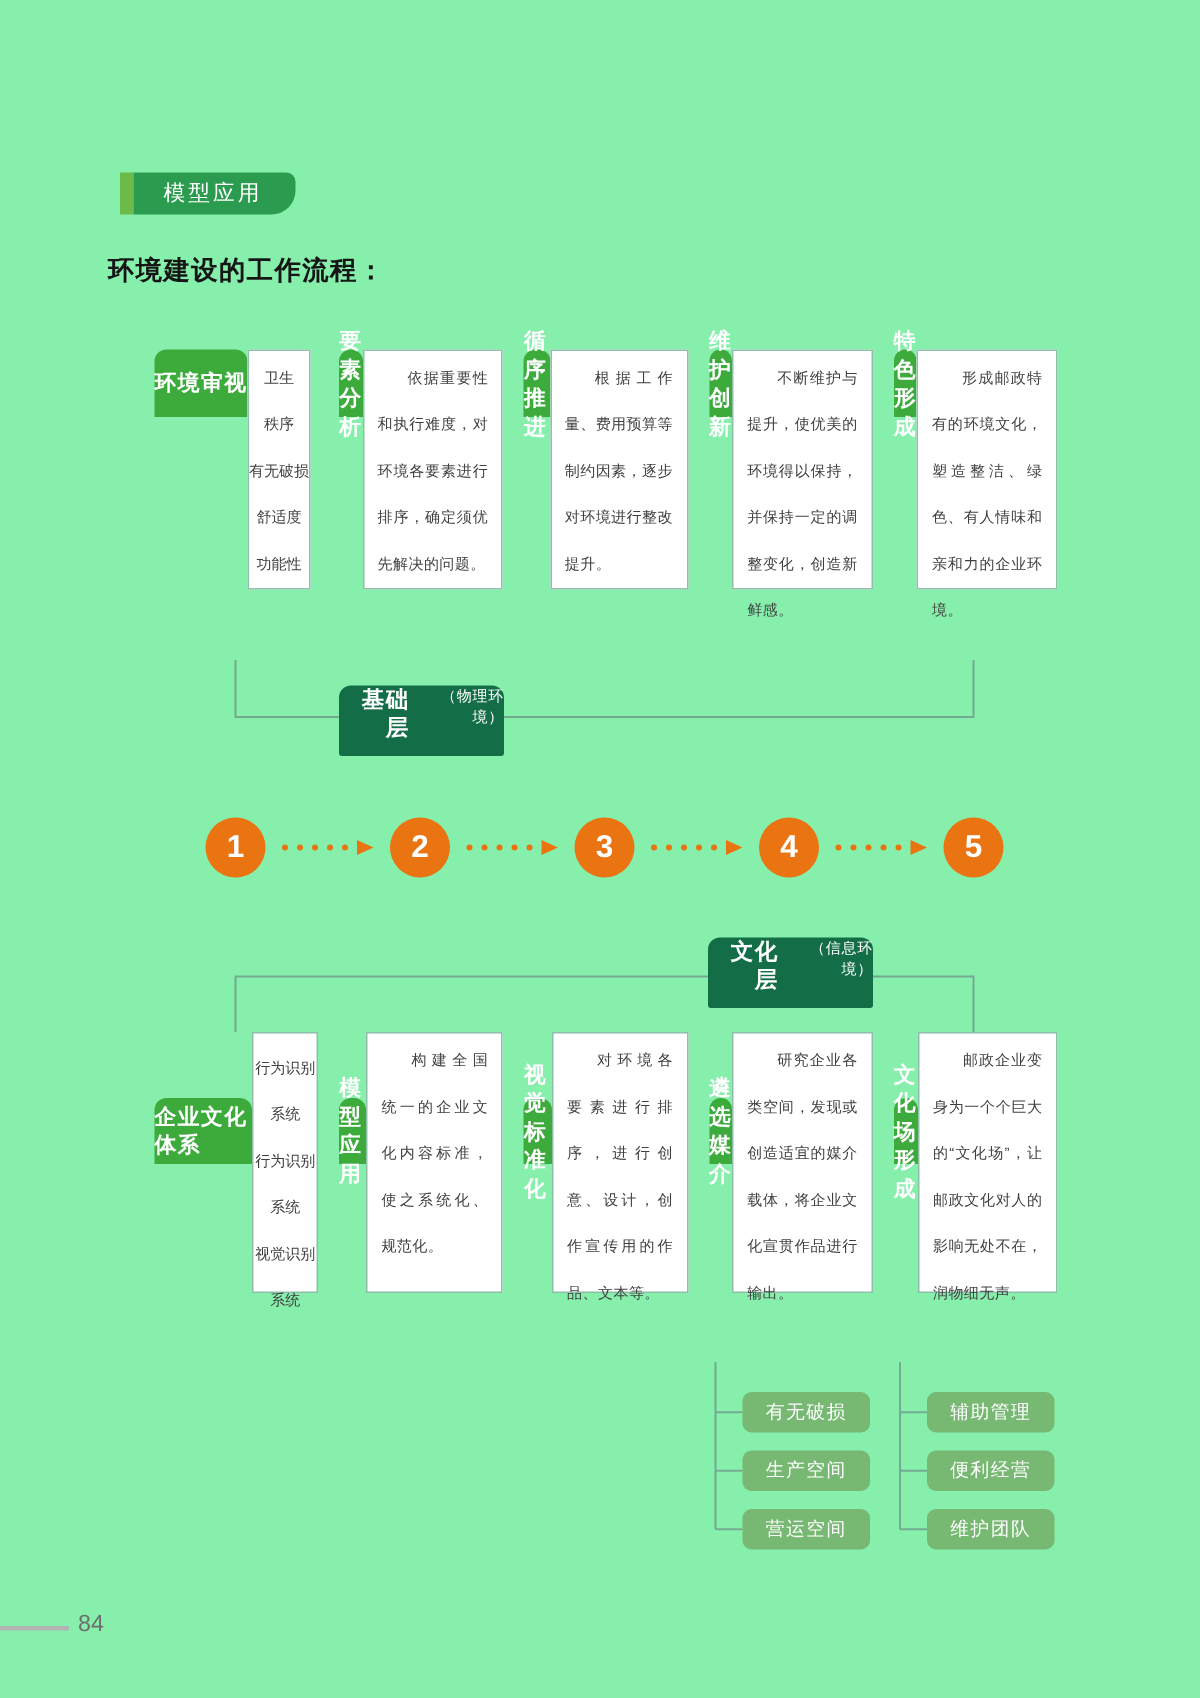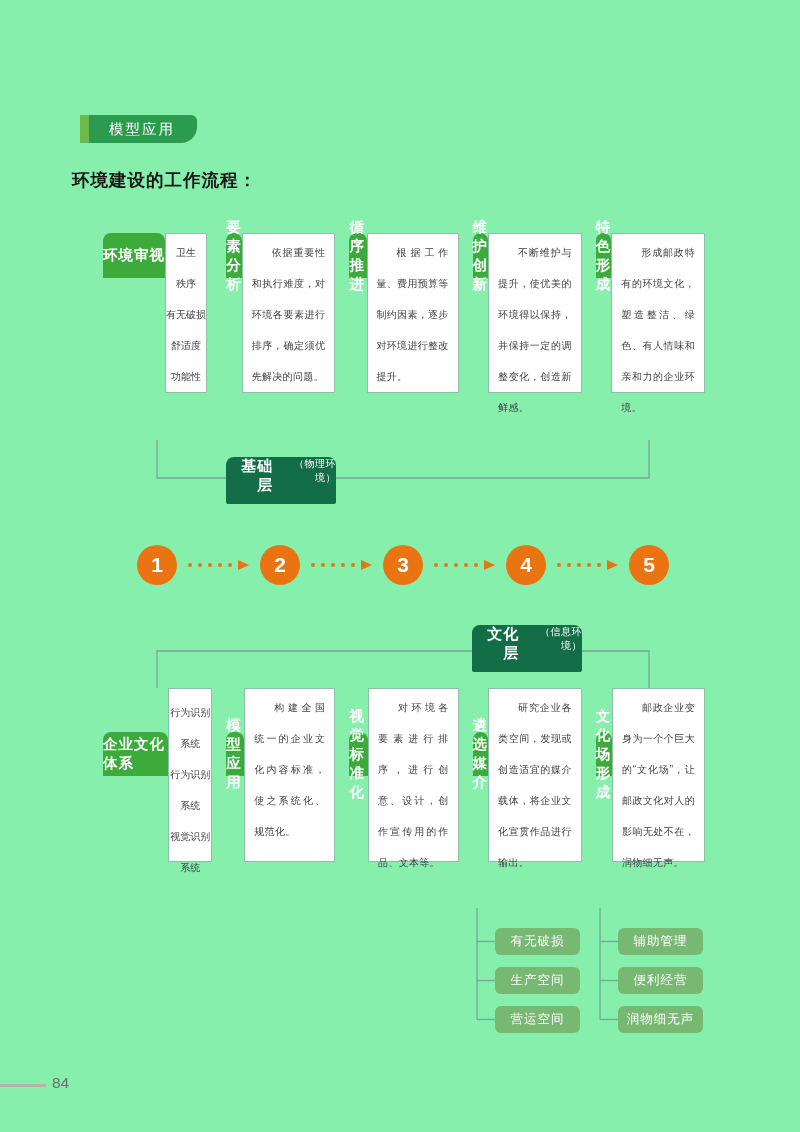--- a/index.html
+++ b/index.html
@@ -225,19 +225,19 @@
 
   <div class="leafs leafs-left">
     <div class="leaf">有无破损</div>
     <div class="leaf">生产空间</div>
     <div class="leaf">营运空间</div>
   </div>
 
   <div class="leafs leafs-right">
     <div class="leaf">辅助管理</div>
     <div class="leaf">便利经营</div>
-    <div class="leaf">润物细无声</div>
+    <div class="leaf">维护团队</div>
   </div>
 
   <div class="footer-rule"></div>
   <div class="page-number">84</div>
 
 </div>
 
 </body></html>

